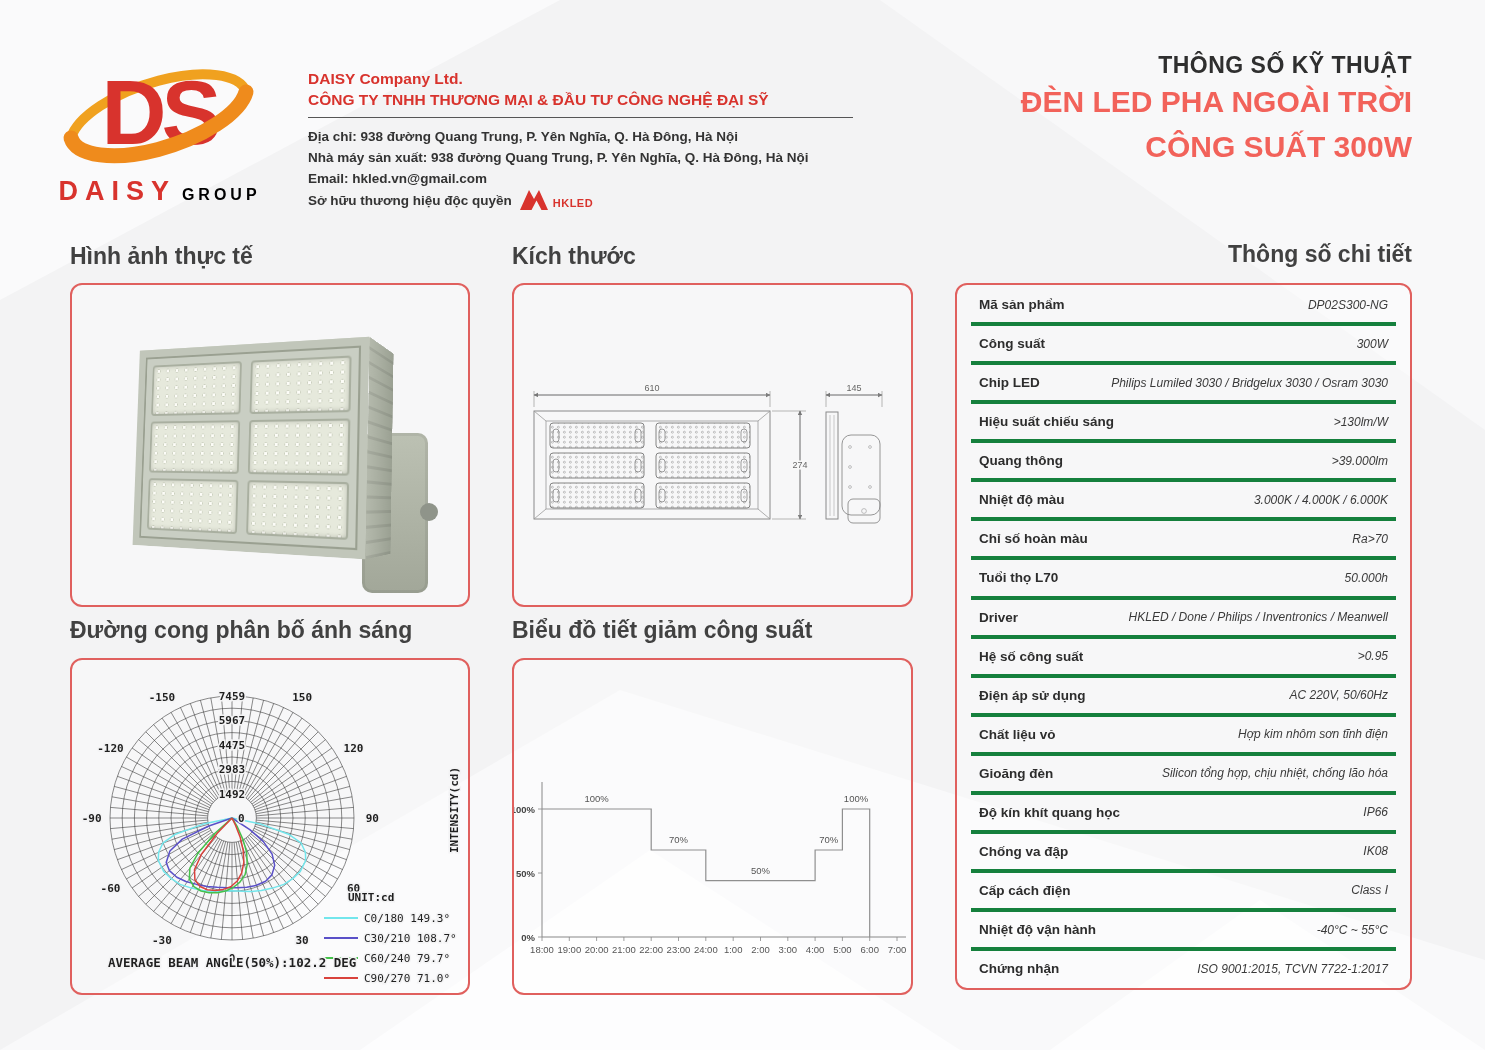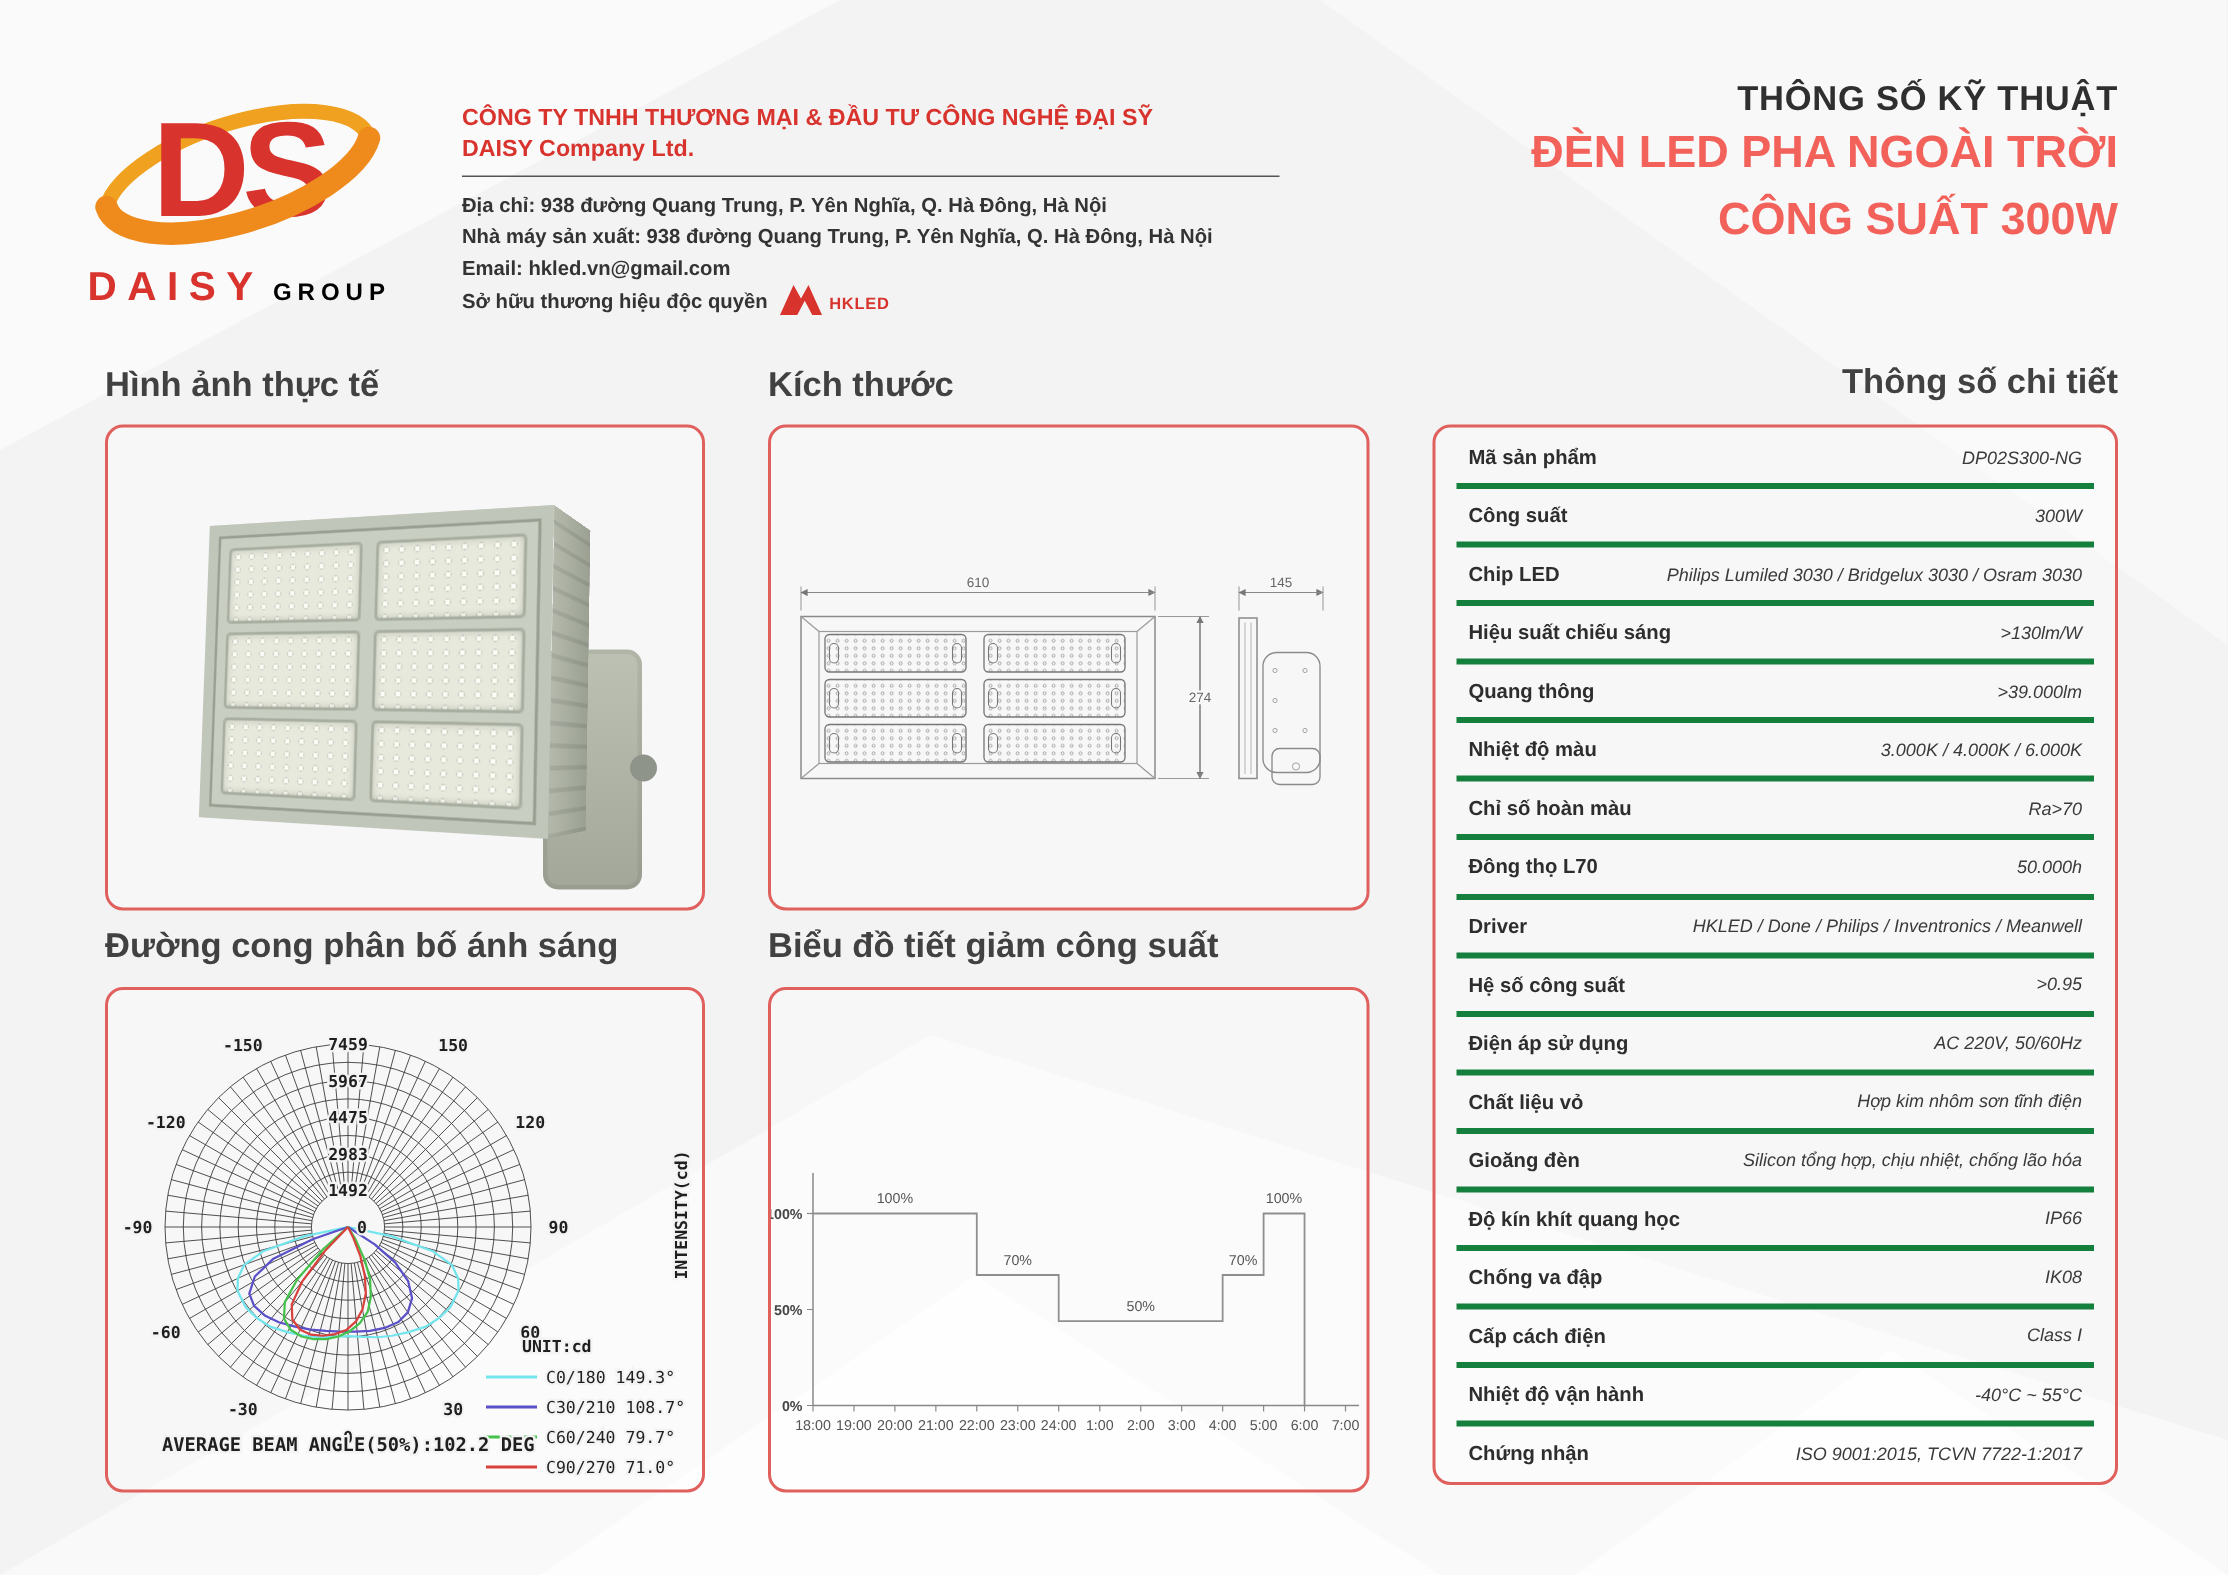--- a/index.html
+++ b/index.html
@@ -74,22 +74,22 @@
       <path d="M19 86 A 92 38 -18 0 1 194 40" stroke="#f0a11f" stroke-width="10" fill="none"></path>
       <text x="107" y="92" font-family="Liberation Sans, sans-serif" font-size="90" font-weight="bold" letter-spacing="-5" fill="#d8332d" text-anchor="middle">DS</text>
       <path d="M194 40 A 92 38 -18 0 1 19 86" stroke="#ef8b1c" stroke-width="15" fill="none" stroke-linecap="round"></path>
     </svg>
     <div class="logo-text">
       <span class="logo-daisy">DAISY</span><span class="logo-group">GROUP</span>
     </div>
   </div>
 
   <div class="company">
+    <div class="company-name">DAISY Company Ltd.</div>
     <div class="company-name">CÔNG TY TNHH THƯƠNG MẠI &amp; ĐẦU TƯ CÔNG NGHỆ ĐẠI SỸ</div>
-    <div class="company-name">DAISY Company Ltd.</div>
     <hr class="company-divider">
     <div class="company-line">Địa chỉ: 938 đường Quang Trung, P. Yên Nghĩa, Q. Hà Đông, Hà Nội</div>
     <div class="company-line">Nhà máy sản xuất: 938 đường Quang Trung, P. Yên Nghĩa, Q. Hà Đông, Hà Nội</div>
     <div class="company-line">Email: hkled.vn@gmail.com</div>
     <div class="company-line trademark-row">
       <span>Sở hữu thương hiệu độc quyền</span>
       <svg class="hk-mark" width="30" height="22" viewBox="0 0 30 22">
         <path d="M1 21 L10 1 L15 10 L20 1 L29 21 L22.5 21 L17.5 11.5 L12.5 21 Z" fill="#d8332d"></path>
       </svg>
       <span class="hk-text">HKLED</span>
@@ -221,21 +221,21 @@
         </div>
         <div class="spec-row">
           <div class="spec-label">Nhiệt độ màu</div>
           <div class="spec-value">3.000K / 4.000K / 6.000K</div>
         </div>
         <div class="spec-row">
           <div class="spec-label">Chỉ số hoàn màu</div>
           <div class="spec-value">Ra&gt;70</div>
         </div>
         <div class="spec-row">
-          <div class="spec-label">Đông thọ L70</div>
+          <div class="spec-label">Tuổi thọ L70</div>
           <div class="spec-value">50.000h</div>
         </div>
         <div class="spec-row">
           <div class="spec-label">Driver</div>
           <div class="spec-value">HKLED / Done / Philips / Inventronics / Meanwell</div>
         </div>
         <div class="spec-row">
           <div class="spec-label">Hệ số công suất</div>
           <div class="spec-value">&gt;0.95</div>
         </div>

